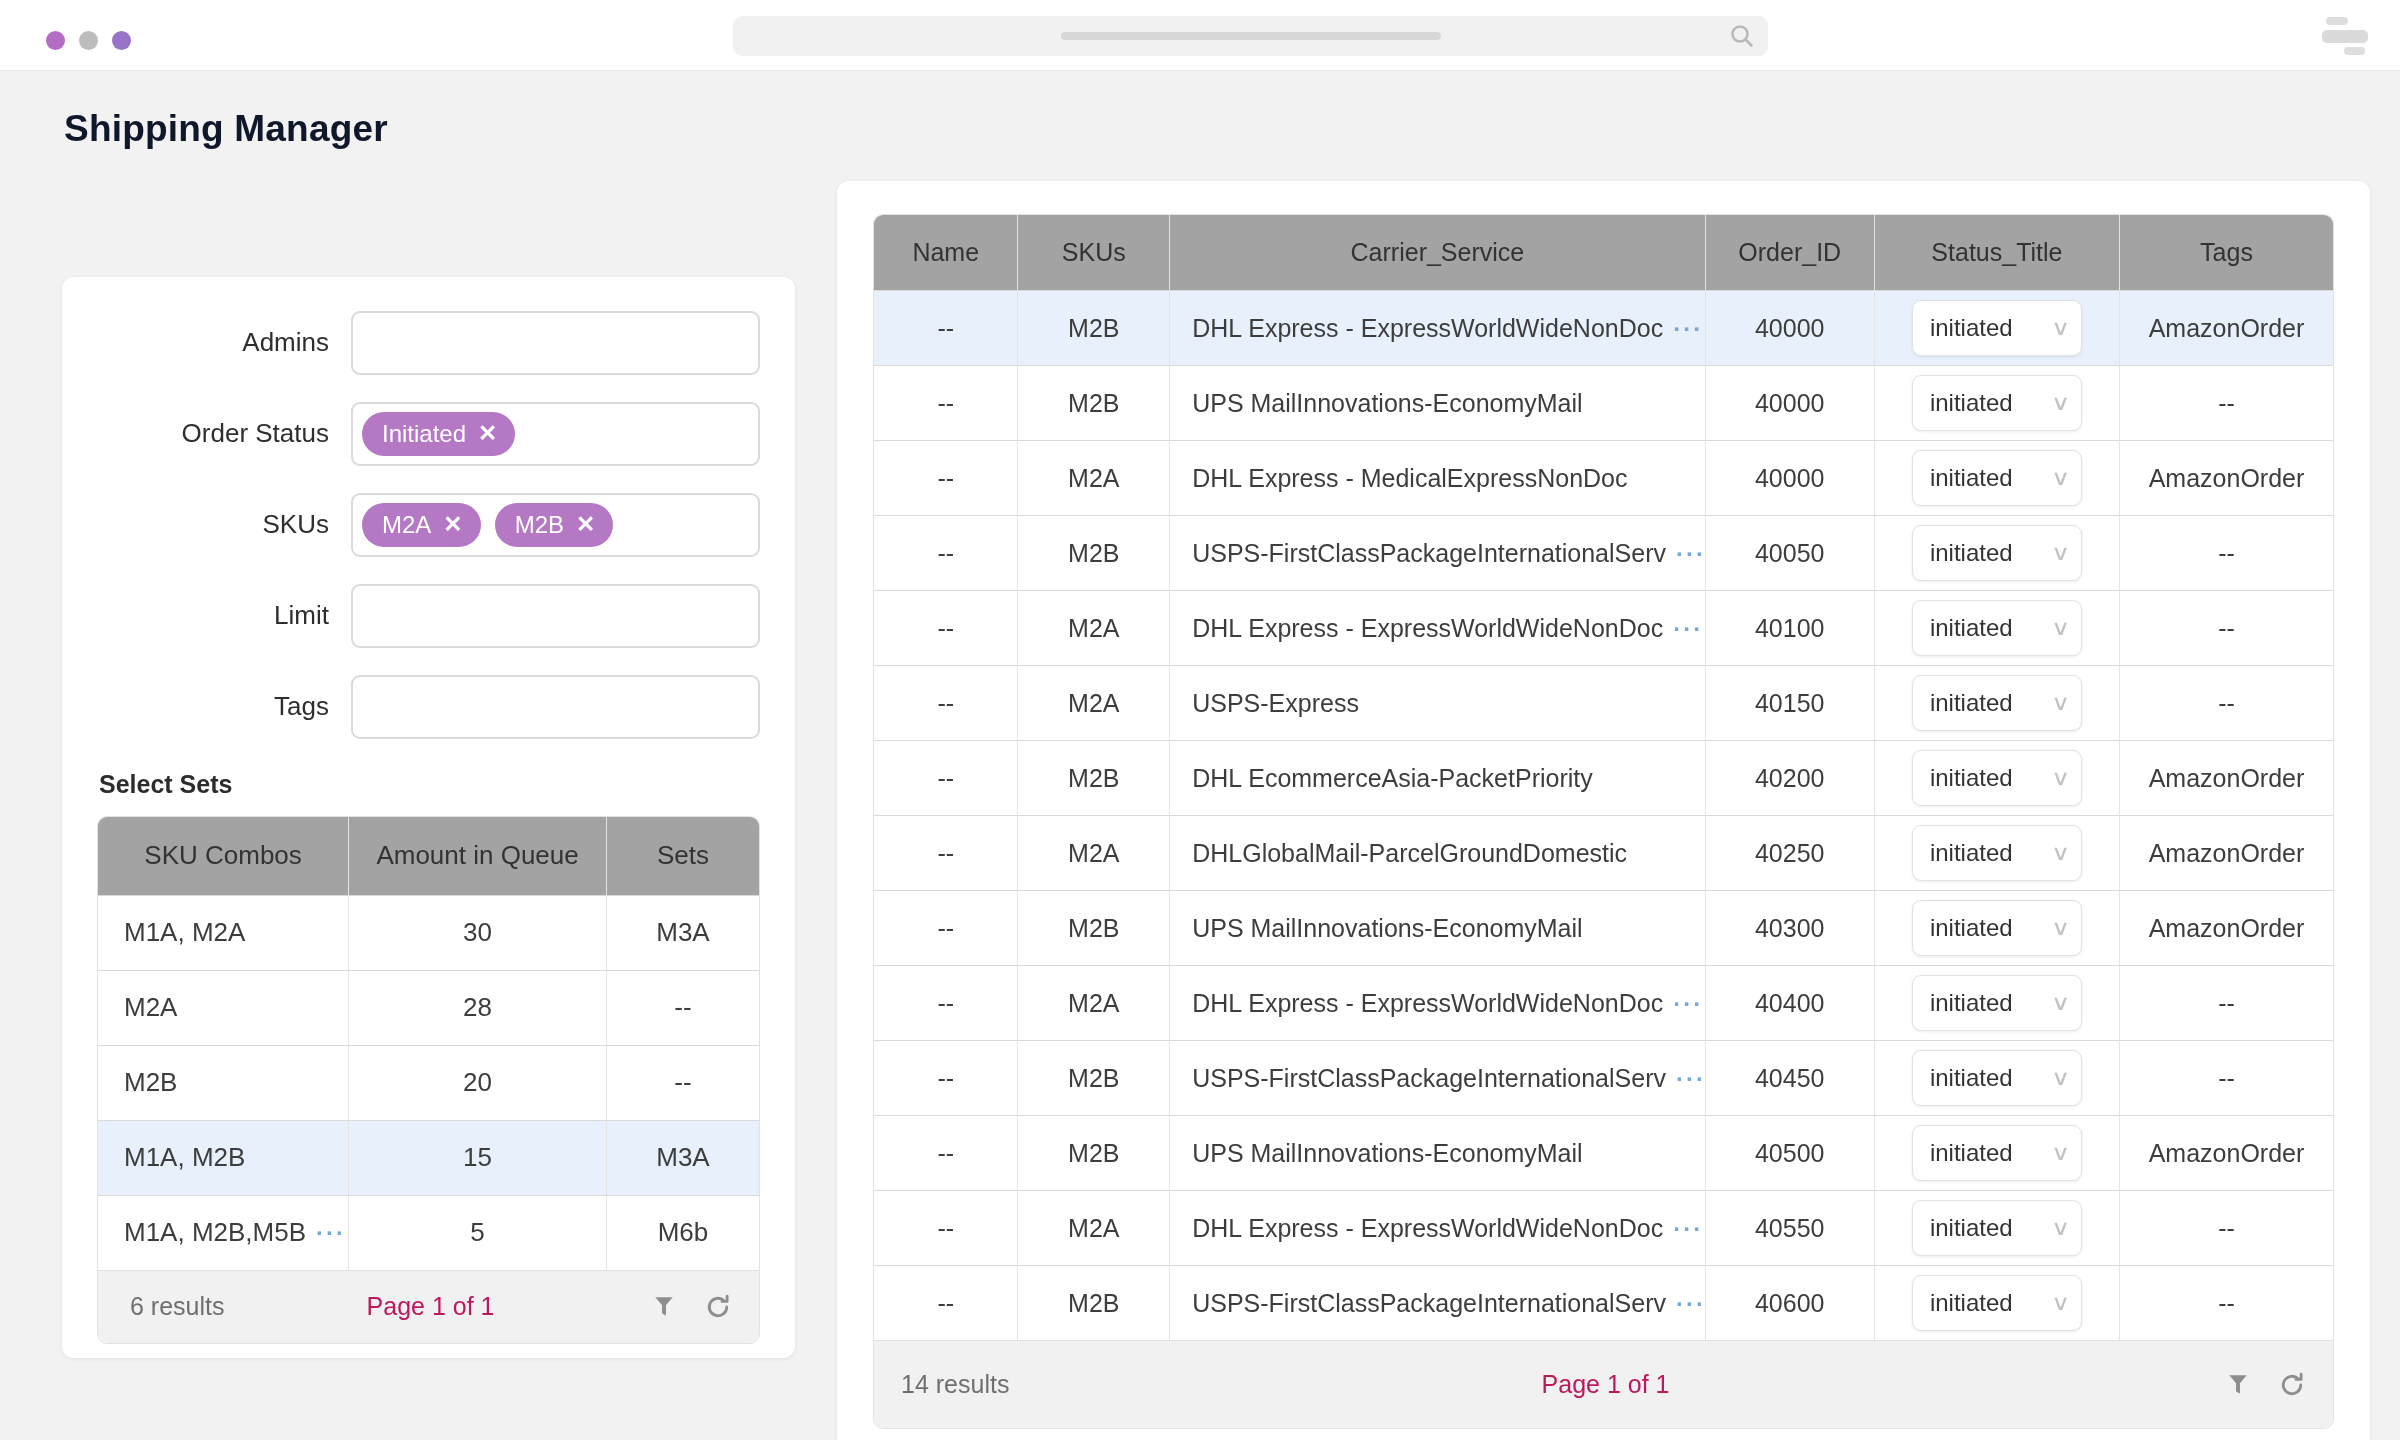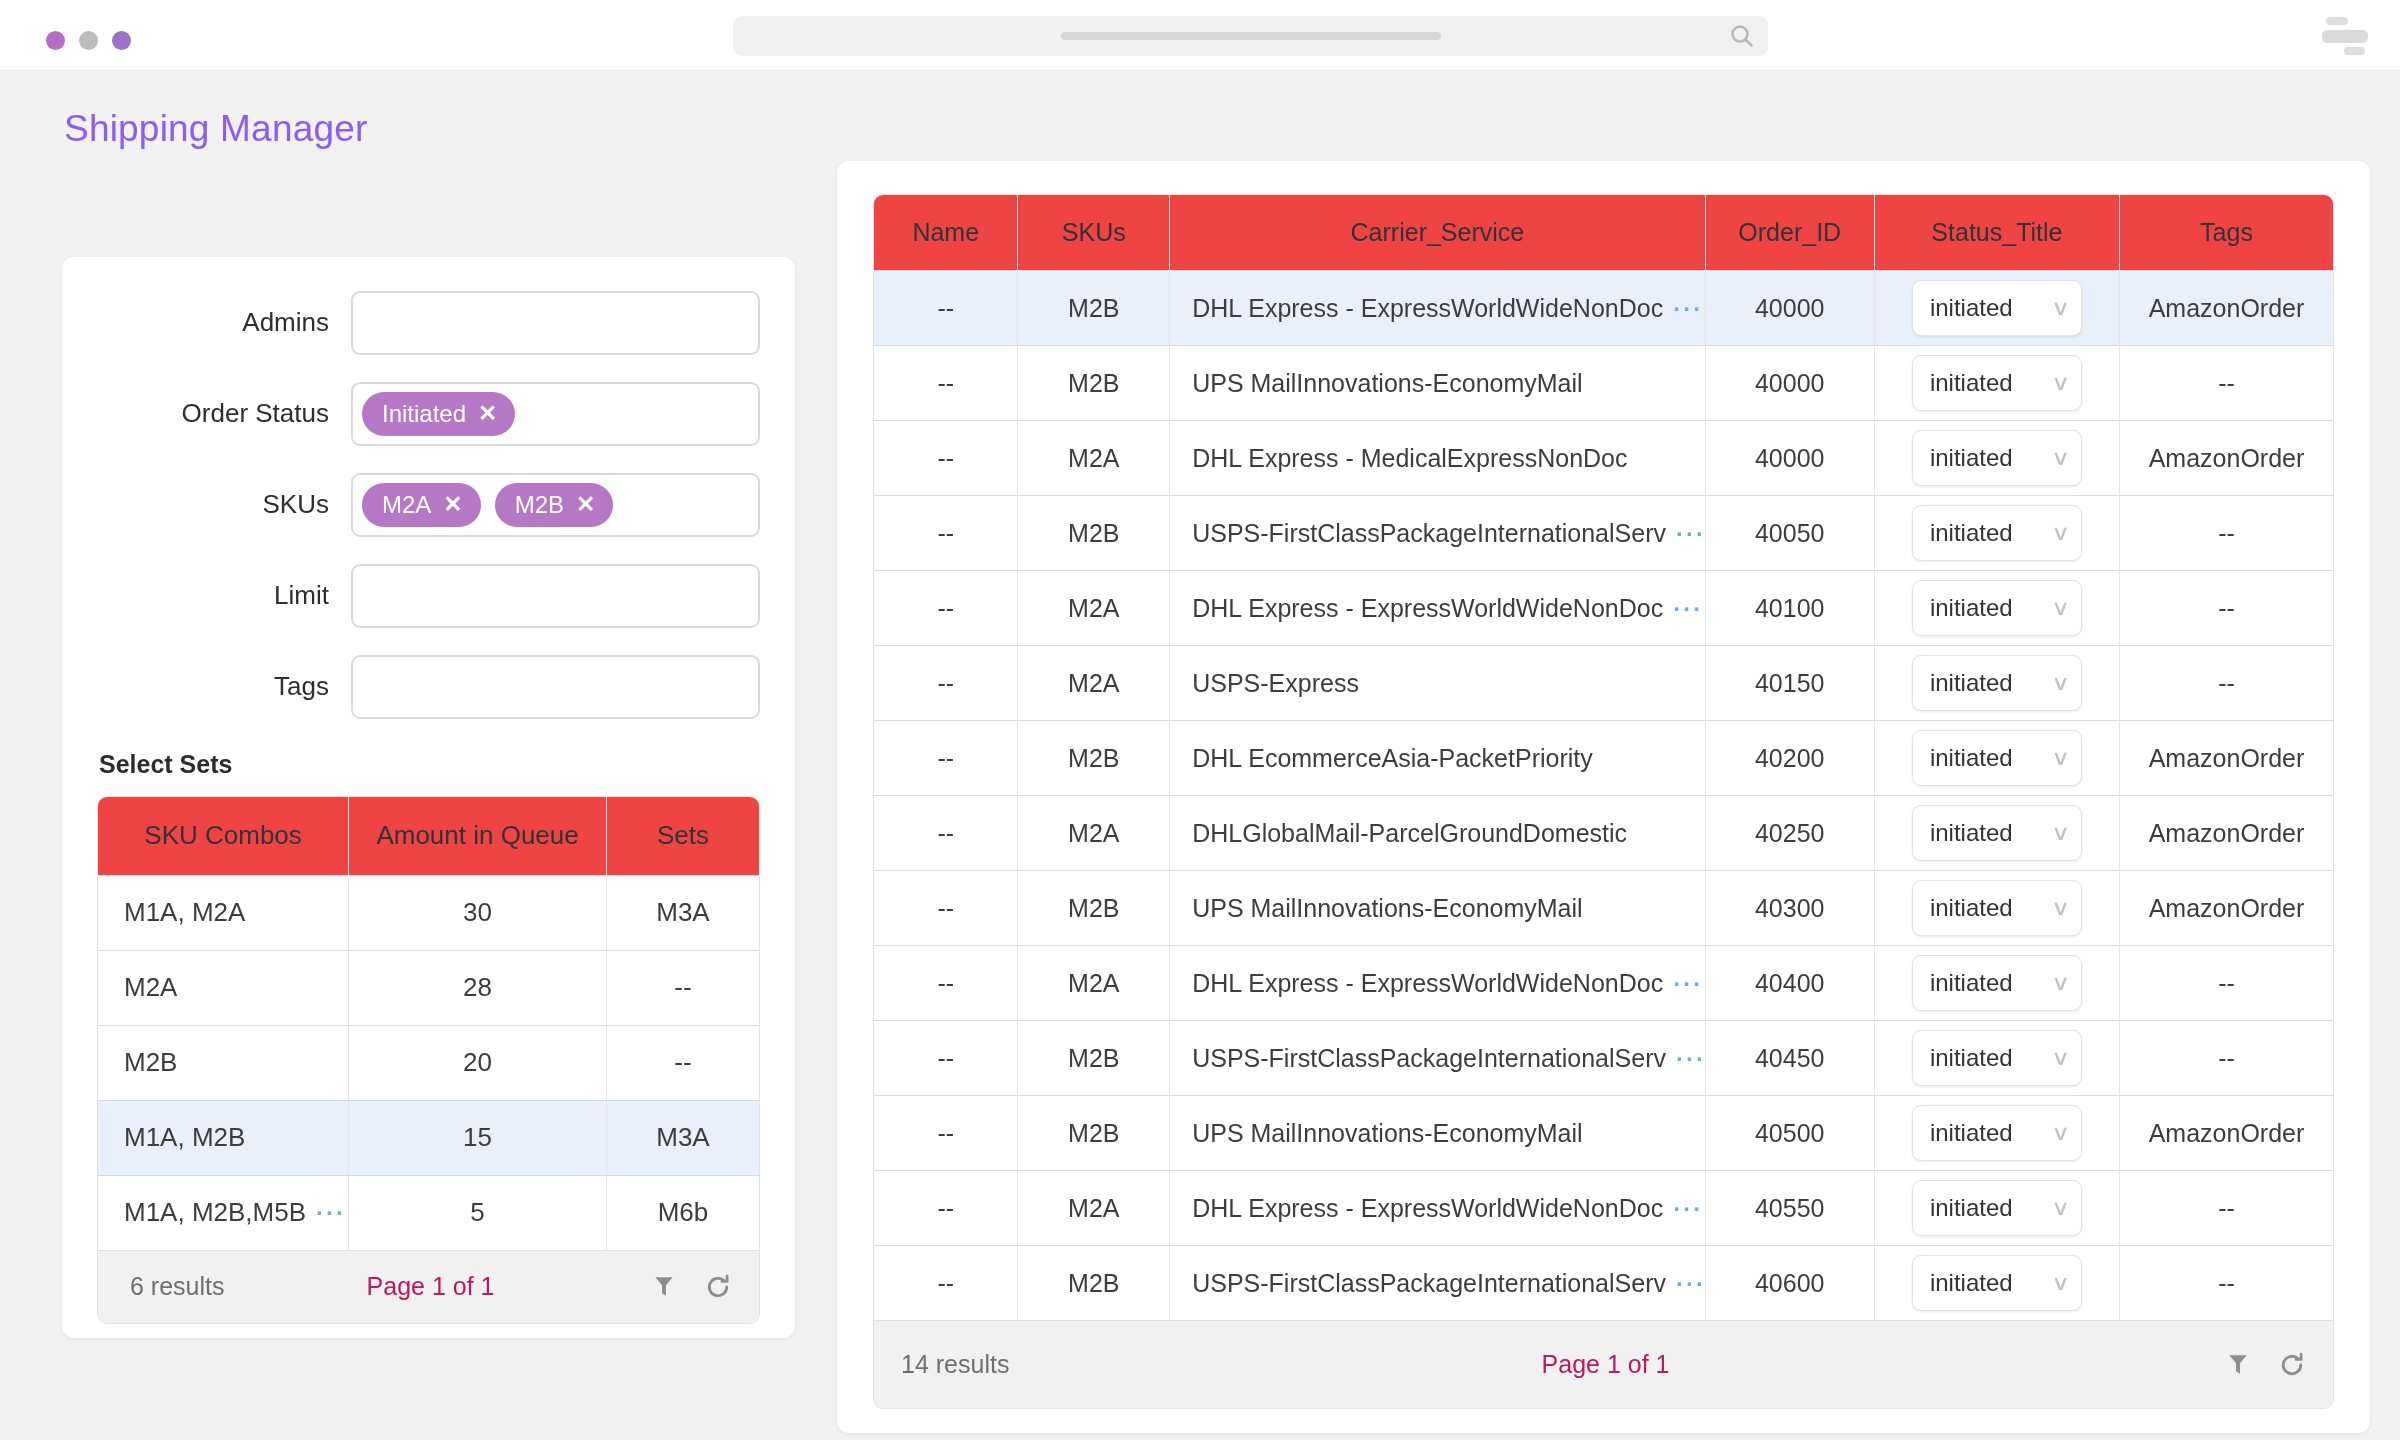--- a/index.html
+++ b/index.html
@@ -14,39 +14,39 @@
   .search-line { width:380px; height:8px; border-radius:4px; background:#d7d7d7; }
   .search-icon { position:absolute; right:12px; top:6px; width:28px; height:28px; }
   .menu-icon { position:absolute; right:30px; top:15px; width:48px; height:40px; }
   .menu-icon .b { position:absolute; background:#dedede; border-radius:5px; }
   .menu-icon .b1 { left:4px; top:2px; width:22px; height:8px; }
   .menu-icon .b2 { left:0; top:15px; width:46px; height:13px; background:#dadada; }
   .menu-icon .b3 { left:22px; top:32px; width:21px; height:8px; }
 
   
   .page { padding:0 30px 0 62px; }
-  .page-title { margin:36px 0 10px 2px; font-size:37px; line-height:44px; font-weight:400; color:#8b5cf6; letter-spacing:.2px; }
+  .page-title { margin:36px 0 30px 2px; font-size:37px; line-height:44px; font-weight:700; color:#0f172a; letter-spacing:.2px; }
   .content { display:flex; gap:42px; align-items:center; }
   .card { background:#ffffff; border-radius:12px; box-shadow:0 1px 4px rgba(0,0,0,.07); }
   .filters-card { width:733px; padding:34px 35px 14px 35px; }
   .orders-card { flex:1; padding:33px 36px 24px 36px; }
 
   
   .filter-row { display:flex; align-items:center; margin-bottom:27px; }
   .filter-label { width:232px; text-align:right; margin-right:22px; font-size:26px; color:#2e2e2e; }
   .filter-input { flex:1; height:64px; border:2px solid #dadada; border-radius:9px; background:#fff; display:flex; align-items:center; padding:0 9px; gap:14px; }
   .chip { background:#b478c4; color:#ffffff; font-size:24px; font-weight:500; height:44px; border-radius:22px; display:flex; align-items:center; padding:0 18px 0 20px; gap:12px; white-space:nowrap; }
   .chip-x { font-size:23px; font-weight:700; line-height:1; }
 
   .select-sets-heading { font-size:25px; font-weight:700; color:#2c2c2c; margin:14px 0 14px 2px; line-height:36px; }
 
   
   .table-wrap { border:1px solid #e2e2e2; border-radius:10px; overflow:hidden; }
   table.data-table { width:100%; border-collapse:separate; border-spacing:0; table-layout:fixed; }
-  .data-table th { background:#ef4444; font-weight:500; color:#333; }
+  .data-table th { background:#a3a3a3; font-weight:500; color:#333; }
   .data-table th, .data-table td { text-align:center; vertical-align:middle; }
   .data-table th:not(:last-child), .data-table td:not(:last-child) { border-right:1px solid #e4e4e4; }
   .data-table td { border-top:1px solid #dadada; background:#fff; }
   tr.highlighted td { background:#e7f0fb !important; }
   .table-footer { background:#f1f1f1; border-top:1px solid #e0e0e0; display:flex; align-items:center; padding:0 27px; font-size:25px; color:#6f6f6f; position:relative; }
   .footer-page { position:absolute; left:4px; right:0; text-align:center; color:#be185d; }
   .footer-icons { margin-left:auto; display:flex; gap:27px; z-index:1; align-items:center; }
   .footer-icons svg { display:block; }
   .ellipsis { color:#74a7dc; font-weight:700; font-size:24px; margin-left:10px; letter-spacing:2px; line-height:1; }
 

